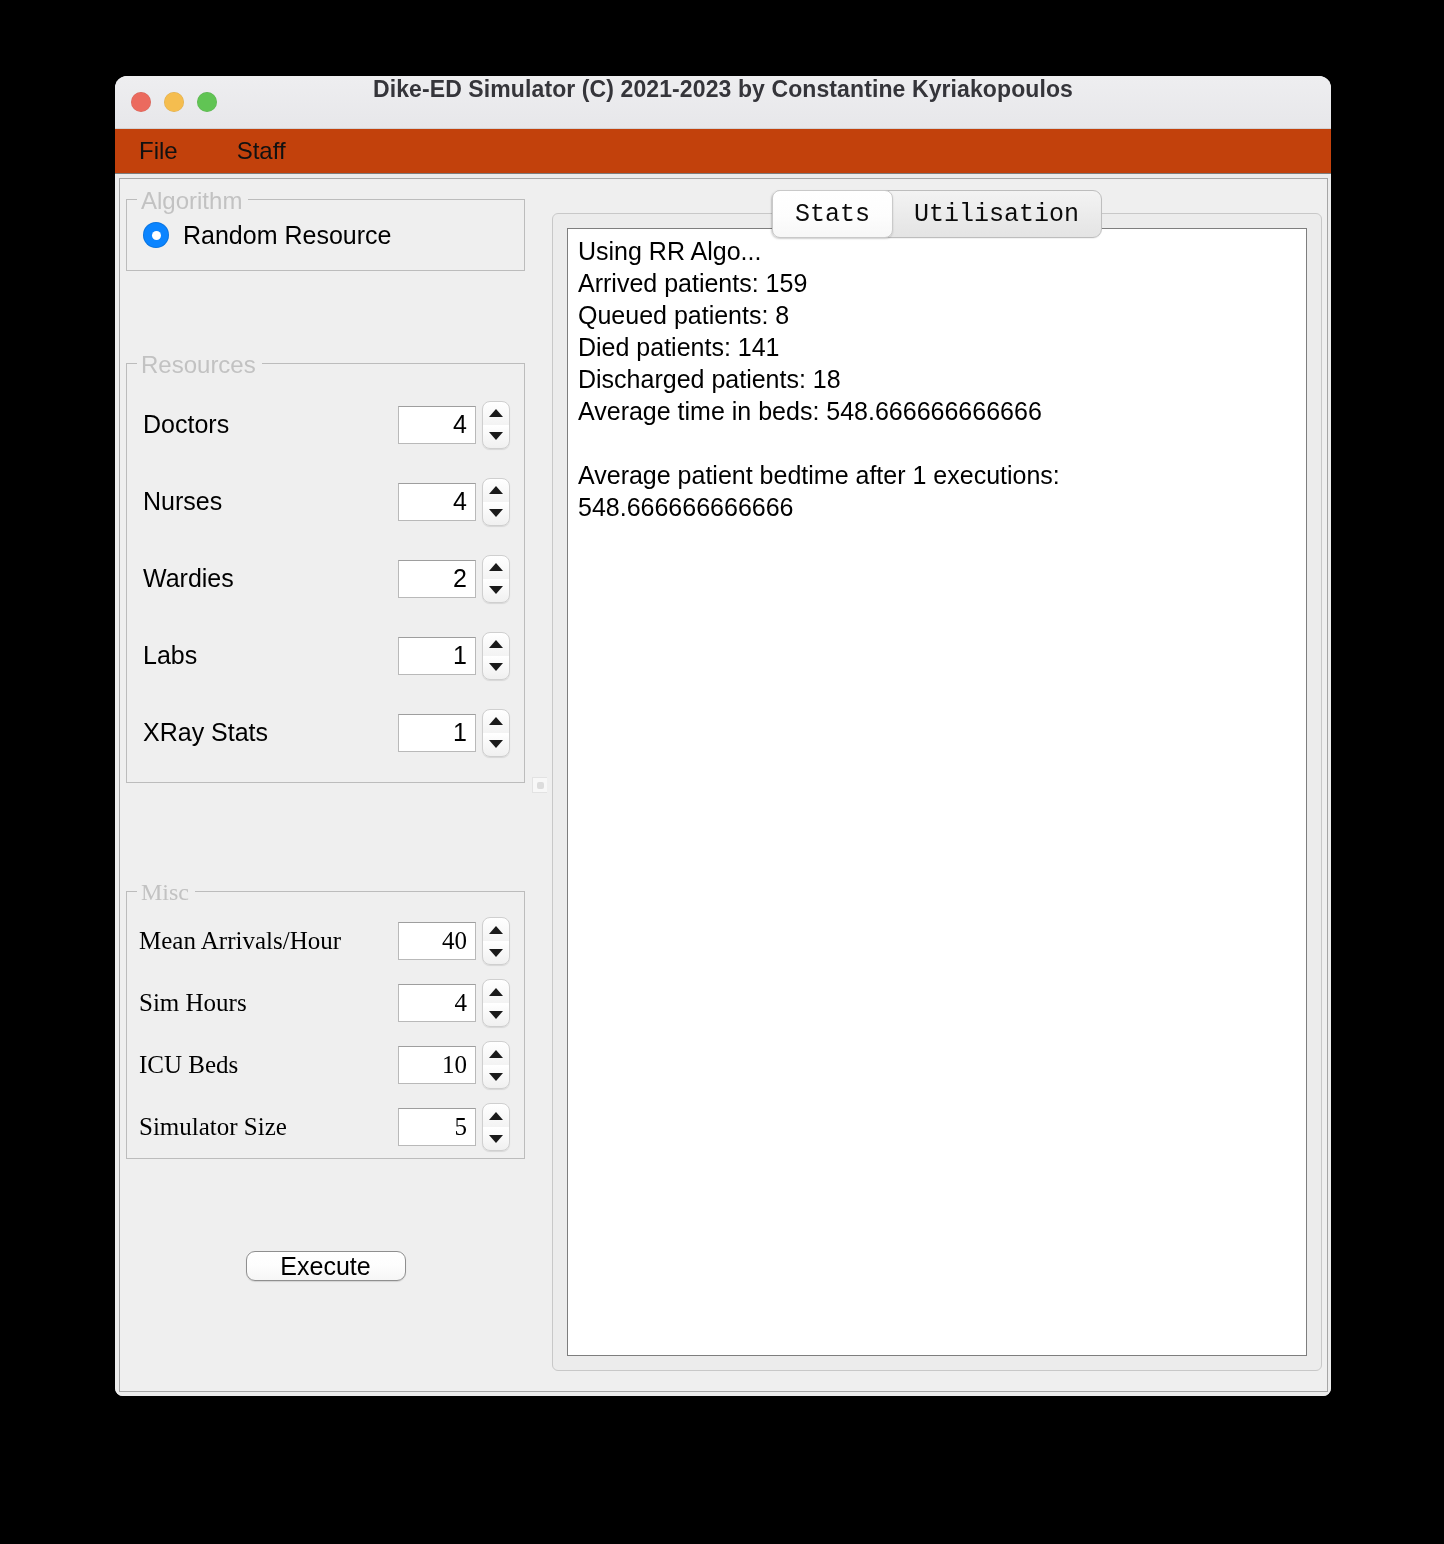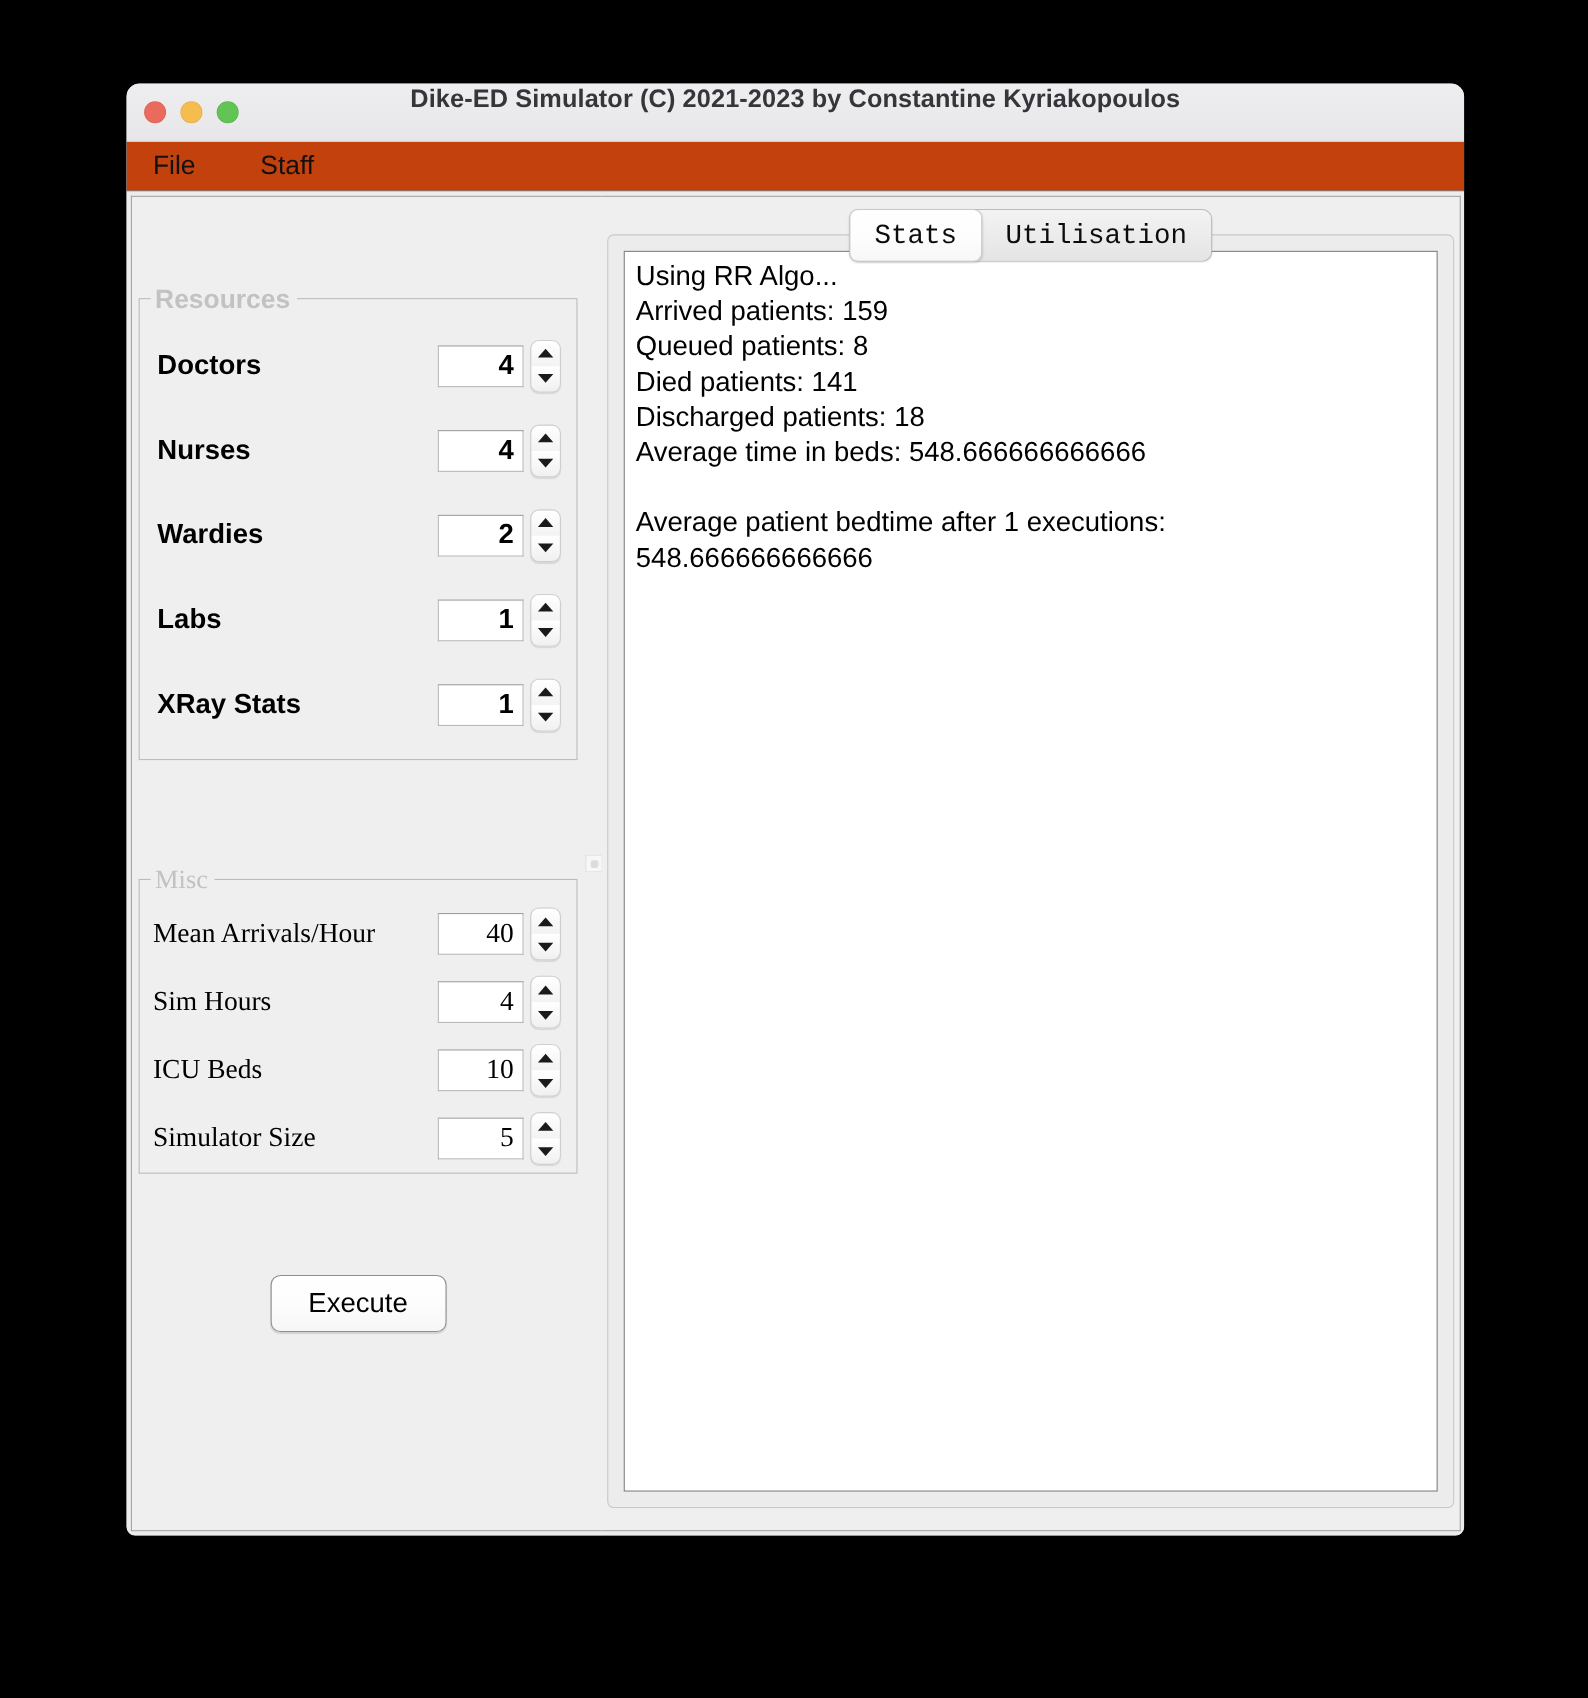--- a/index.html
+++ b/index.html
@@ -150,21 +150,20 @@
     font-size: 25px;
     color: #000;
   }
 
   #algo-spacer { height: 92px; }
 
   
   #resources-panel {
     height: 420px;
     padding: 22px 0 0 0;
-    font-weight: bold;
   }
   .field-row {
     display: flex;
     align-items: center;
     height: 77px;
     padding: 0 0 0 16px;
   }
   .field-label {
     font-size: 25px;
     color: #000;
@@ -221,21 +220,21 @@
   #misc-panel .field-row { height: 62px; padding-left: 12px; }
 
   
   #execute-wrap {
     display: flex;
     justify-content: center;
     margin-top: 92px;
   }
   #execute-button {
     min-width: 160px;
-    height: 52px;
+    height: 30px;
     padding: 0 22px;
     border-radius: 9px;
     background: linear-gradient(to bottom, #ffffff 0%, #fdfdfd 50%, #f6f6f6 100%);
     border: 1px solid #8f8f8f;
     box-shadow: 0 1px 1px rgba(0,0,0,0.12);
     display: flex;
     align-items: center;
     justify-content: center;
     font-size: 25px;
     color: #000;
@@ -355,20 +354,27 @@
 
   <div id="menubar">
     <div class="menu-item">File</div>
     <div class="menu-item">Staff</div>
   </div>
 
   <div id="body">
 
     <div id="left-pane">
 
+      <div class="titled-panel" id="algorithm-panel">
+        <span class="panel-title">Algorithm</span>
+        <div class="radio-row">
+          <span class="radio"></span>
+          <span class="radio-label">Random Resource</span>
+        </div>
+      </div>
 
       <div id="algo-spacer"></div>
 
       <div class="titled-panel" id="resources-panel">
         <span class="panel-title">Resources</span>
 
         <div class="field-row">
           <span class="field-label">Doctors</span>
           <span class="spin-field">4</span>
           <span class="spin-buttons">

